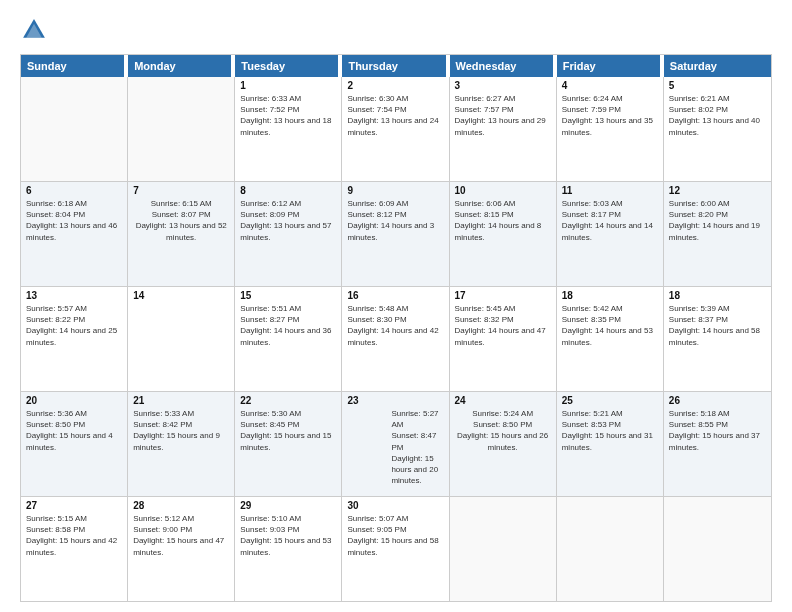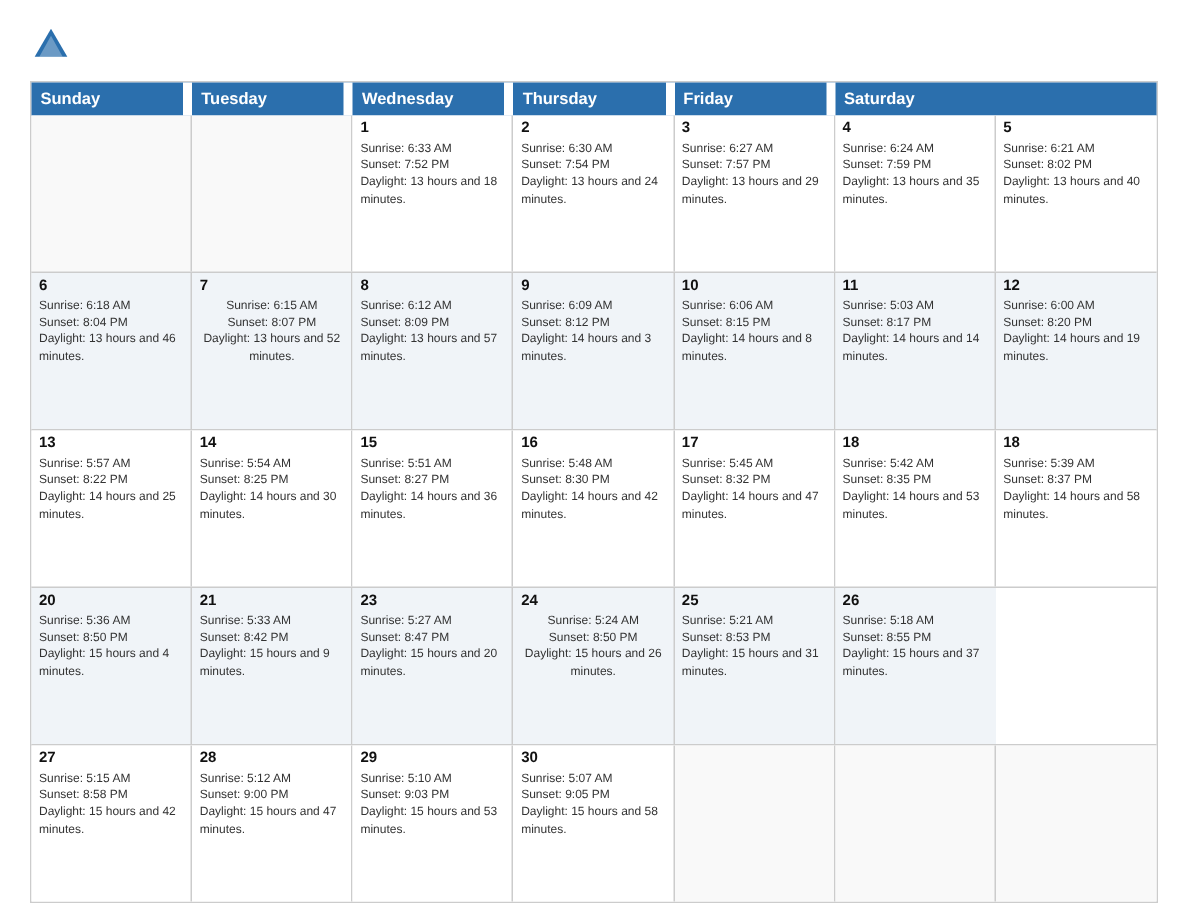--- a/index.html
+++ b/index.html
@@ -65,21 +65,21 @@
       display: grid;
       grid-template-columns: repeat(7, 1fr);
       background: #2b6fad;
     }
     .cal-header-cell {
       color: #fff;
       font-size: 11px;
       font-weight: bold;
       padding: 5px 6px;
       text-align: left;
-      border-right: 6px solid #ffffff;
+      border-right: 4px solid #ffffff;
     }
     .cal-header-cell:last-child { border-right: none; }
     .cal-body {
       flex: 1;
       display: flex;
       flex-direction: column;
     }
     .cal-row {
       display: grid;
       grid-template-columns: repeat(7, 1fr);
@@ -127,23 +127,24 @@
     </div>
     <div class="title-block">
       <h1></h1>
       <h2></h2>
     </div>
   </div>
 
   <div class="calendar">
     <div class="cal-header-row">
     <div class="cal-header-cell">Sunday</div>
+        <div class="cal-header-cell">Monday</div>
         <div class="cal-header-cell">Tuesday</div>
+        <div class="cal-header-cell">Thursday</div>
         <div class="cal-header-cell">Wednesday</div>
-        <div class="cal-header-cell">Thursday</div>
         <div class="cal-header-cell">Friday</div>
         <div class="cal-header-cell">Saturday</div>
       </div>
     <div class="cal-body">
     <div class="cal-row">
           <div class="cal-cell empty"></div>
           <div class="cal-cell empty"></div>
           <div class="cal-cell">
             <div class="day-num">1</div>
             <div class="day-info" style="white-space: pre-line;">Sunrise: 6:33 AM
@@ -221,23 +222,20 @@
         </div>
         <div class="cal-row">
           <div class="cal-cell">
             <div class="day-num">13</div>
             <div class="day-info" style="white-space: pre-line;">Sunrise: 5:57 AM
 Sunset: 8:22 PM
 Daylight: 14 hours and 25 minutes.</div>
           </div>
           <div class="cal-cell">
             <div class="day-num">14</div>
-            <div class="day-info" style="white-space: pre-line;">Sunrise: 5:54 AM
-Sunset: 8:25 PM
-Daylight: 14 hours and 30 minutes.</div>
           </div>
           <div class="cal-cell">
             <div class="day-num">15</div>
             <div class="day-info" style="white-space: pre-line;">Sunrise: 5:51 AM
 Sunset: 8:27 PM
 Daylight: 14 hours and 36 minutes.</div>
           </div>
           <div class="cal-cell">
             <div class="day-num">16</div>
             <div class="day-info" style="white-space: pre-line;">Sunrise: 5:48 AM
@@ -270,22 +268,28 @@
 Sunset: 8:50 PM
 Daylight: 15 hours and 4 minutes.</div>
           </div>
           <div class="cal-cell alt-row">
             <div class="day-num">21</div>
             <div class="day-info" style="white-space: pre-line;">Sunrise: 5:33 AM
 Sunset: 8:42 PM
 Daylight: 15 hours and 9 minutes.</div>
           </div>
           <div class="cal-cell alt-row">
+            <div class="day-num">22</div>
+            <div class="day-info" style="white-space: pre-line;">Sunrise: 5:30 AM
+Sunset: 8:45 PM
+Daylight: 15 hours and 15 minutes.</div>
+          </div>
+          <div class="cal-cell alt-row">
             <div class="day-num">23</div>
-            <div class="day-info" style="white-space: pre-line;">Sunrise: 5:27 AM
+            <div class="day-info" style="white-space: pre-line; margin-left: 44px;">Sunrise: 5:27 AM
 Sunset: 8:47 PM
 Daylight: 15 hours and 20 minutes.</div>
           </div>
           <div class="cal-cell alt-row">
             <div class="day-num">24</div>
             <div class="day-info" style="white-space: pre-line; text-align: center;">Sunrise: 5:24 AM
 Sunset: 8:50 PM
 Daylight: 15 hours and 26 minutes.</div>
           </div>
           <div class="cal-cell alt-row">

